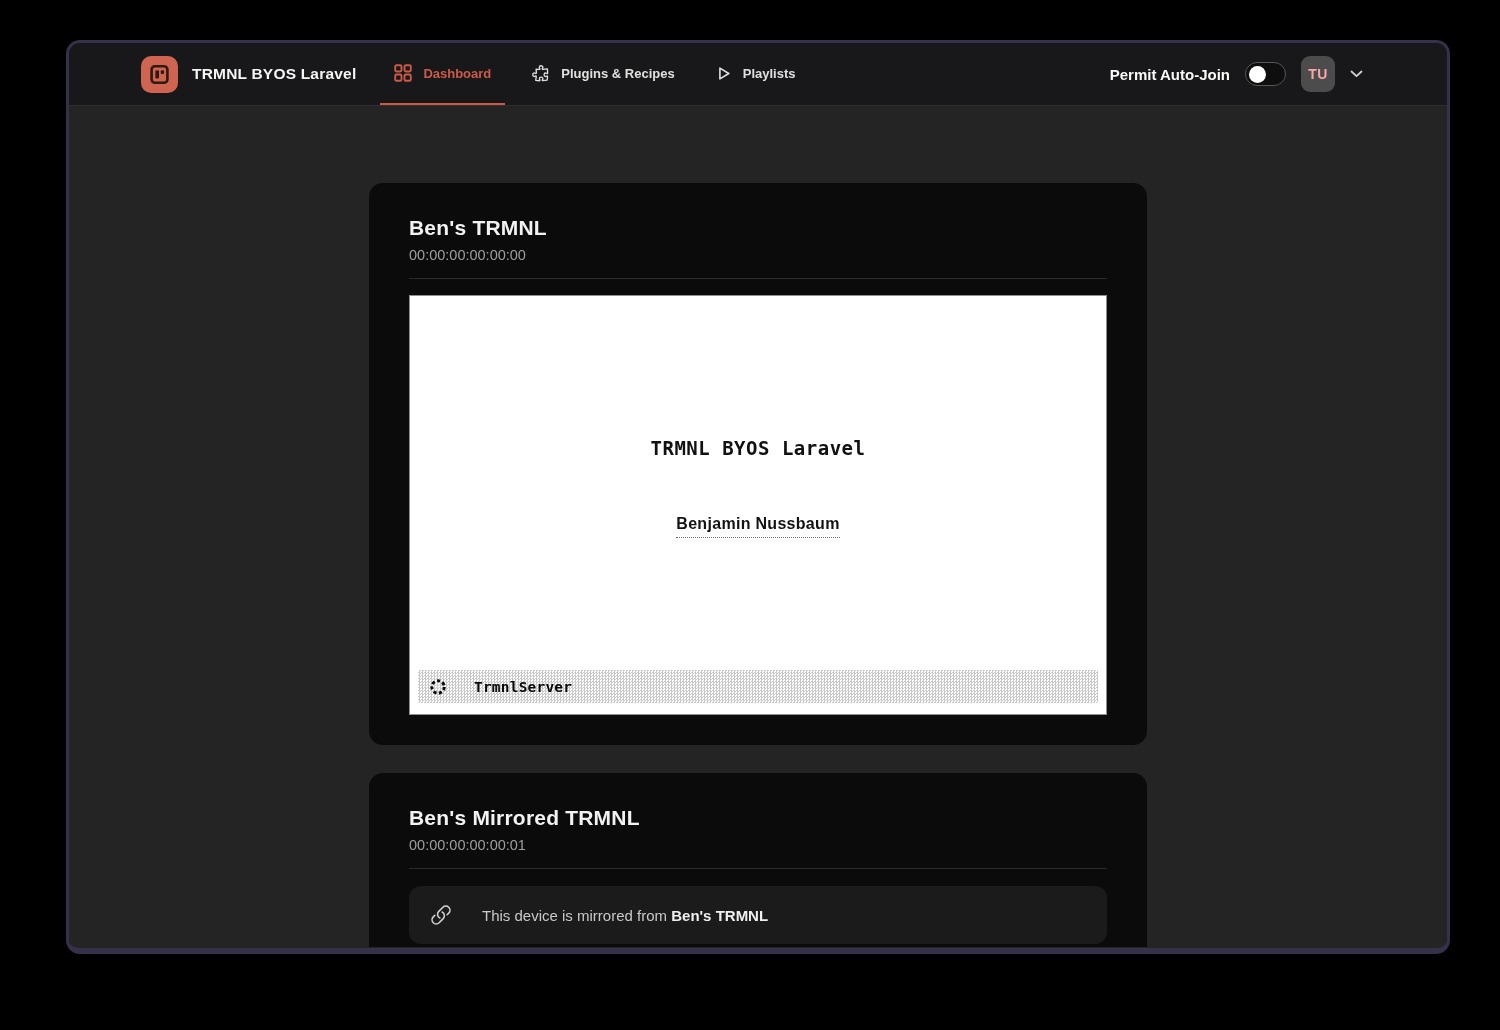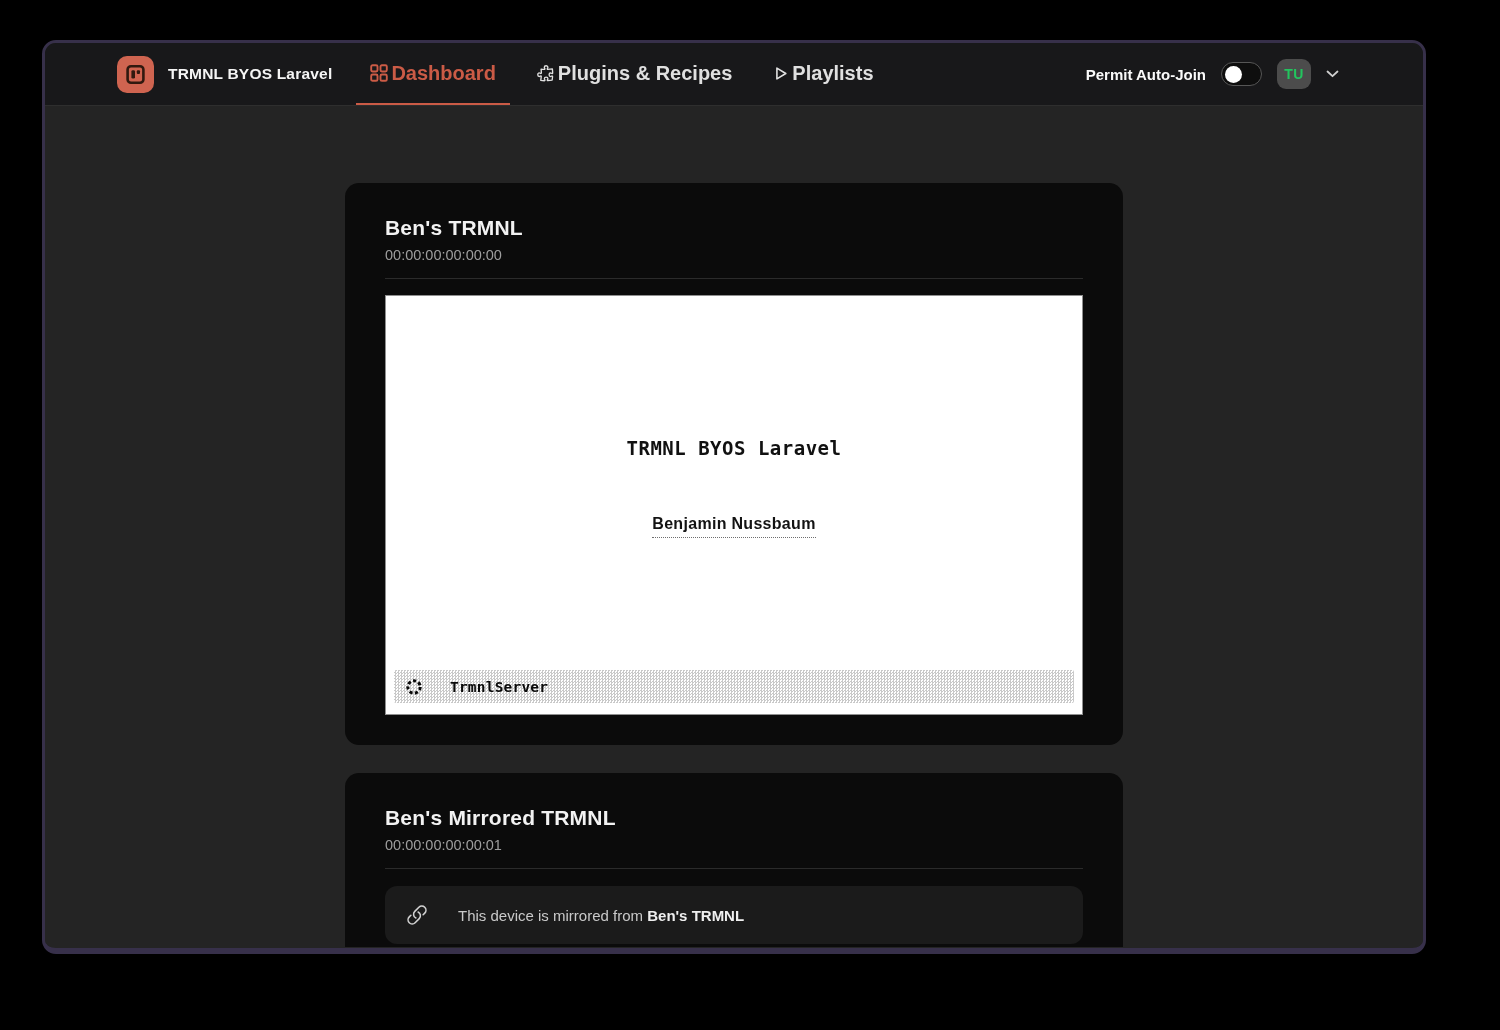--- a/index.html
+++ b/index.html
@@ -1,57 +1,57 @@
 <!DOCTYPE html>
 <html><head>
 <meta charset="utf-8">
 <style>
   * { margin: 0; padding: 0; box-sizing: border-box; }
   html, body { width: 1500px; height: 1030px; background: #000; font-family: "Liberation Sans", sans-serif; overflow: hidden; }
 
   .window {
-    position: absolute; left: 42px; top: 40px; width: 1384px; height: 914px;
+    position: absolute; left: 66px; top: 40px; width: 1384px; height: 914px;
     background: #242424; border: 3px solid #37304a; border-bottom-width: 6px;
     border-radius: 14px; overflow: hidden;
   }
 
   
   .navbar {
     height: 63px; background: #18181a; border-bottom: 1px solid #2e2e2e;
     display: flex; align-items: stretch; padding: 0 84px 0 72px;
   }
   .brand { display: flex; align-items: center; gap: 14px; margin-right: 24px; }
   .logo {
     width: 37px; height: 37px; border-radius: 10px; background: #cf6450;
     display: flex; align-items: center; justify-content: center;
   }
   .brand-title { font-size: 15.5px; font-weight: 700; color: #f5f5f5; letter-spacing: .2px; white-space: nowrap; }
 
   .nav-items { display: flex; align-items: stretch; }
   .nav-item {
-    display: flex; align-items: center; gap: 3px; padding: 0 14px; cursor: pointer;
-    color: #e0e0e0; font-size: 20px; font-weight: 600; white-space: nowrap;
+    display: flex; align-items: center; gap: 11px; padding: 0 14px; cursor: pointer;
+    color: #e0e0e0; font-size: 13px; font-weight: 600; white-space: nowrap;
     border-bottom: 2px solid transparent; margin-right: 12px;
   }
   .nav-item .nicon { display: flex; align-items: center; }
   .nav-item.active { color: #cb5b46; border-bottom-color: #cb5b46; }
 
   .nav-right { margin-left: auto; display: flex; align-items: center; gap: 15px; }
   .autojoin-label { font-size: 15px; font-weight: 700; color: #fafafa; white-space: nowrap; }
   .toggle {
     width: 41px; height: 24px; border-radius: 13px; background: #0e0e0e;
     border: 1px solid #565656; position: relative; cursor: pointer; flex: none;
   }
   .toggle .knob {
     position: absolute; left: 3px; top: 2.5px; width: 17px; height: 17px;
     border-radius: 50%; background: #ffffff;
   }
   .avatar {
-    width: 34px; height: 30px; border-radius: 9px; background: #4c4c4c;
-    color: #22c55e; font-size: 14px; font-weight: 700; letter-spacing: .4px;
+    width: 34px; height: 36px; border-radius: 9px; background: #4c4c4c;
+    color: #fca5a5; font-size: 14px; font-weight: 700; letter-spacing: .4px;
     display: flex; align-items: center; justify-content: center; cursor: pointer;
   }
   .chevron { display: flex; align-items: center; cursor: pointer; }
 
   
   .content { height: calc(100% - 64px); background: #242424; overflow: hidden; }
 
   .device-card {
     width: 778px; margin: 15px auto; background: #0b0b0b; border-radius: 14px;
     padding: 33px 40px 30px;

